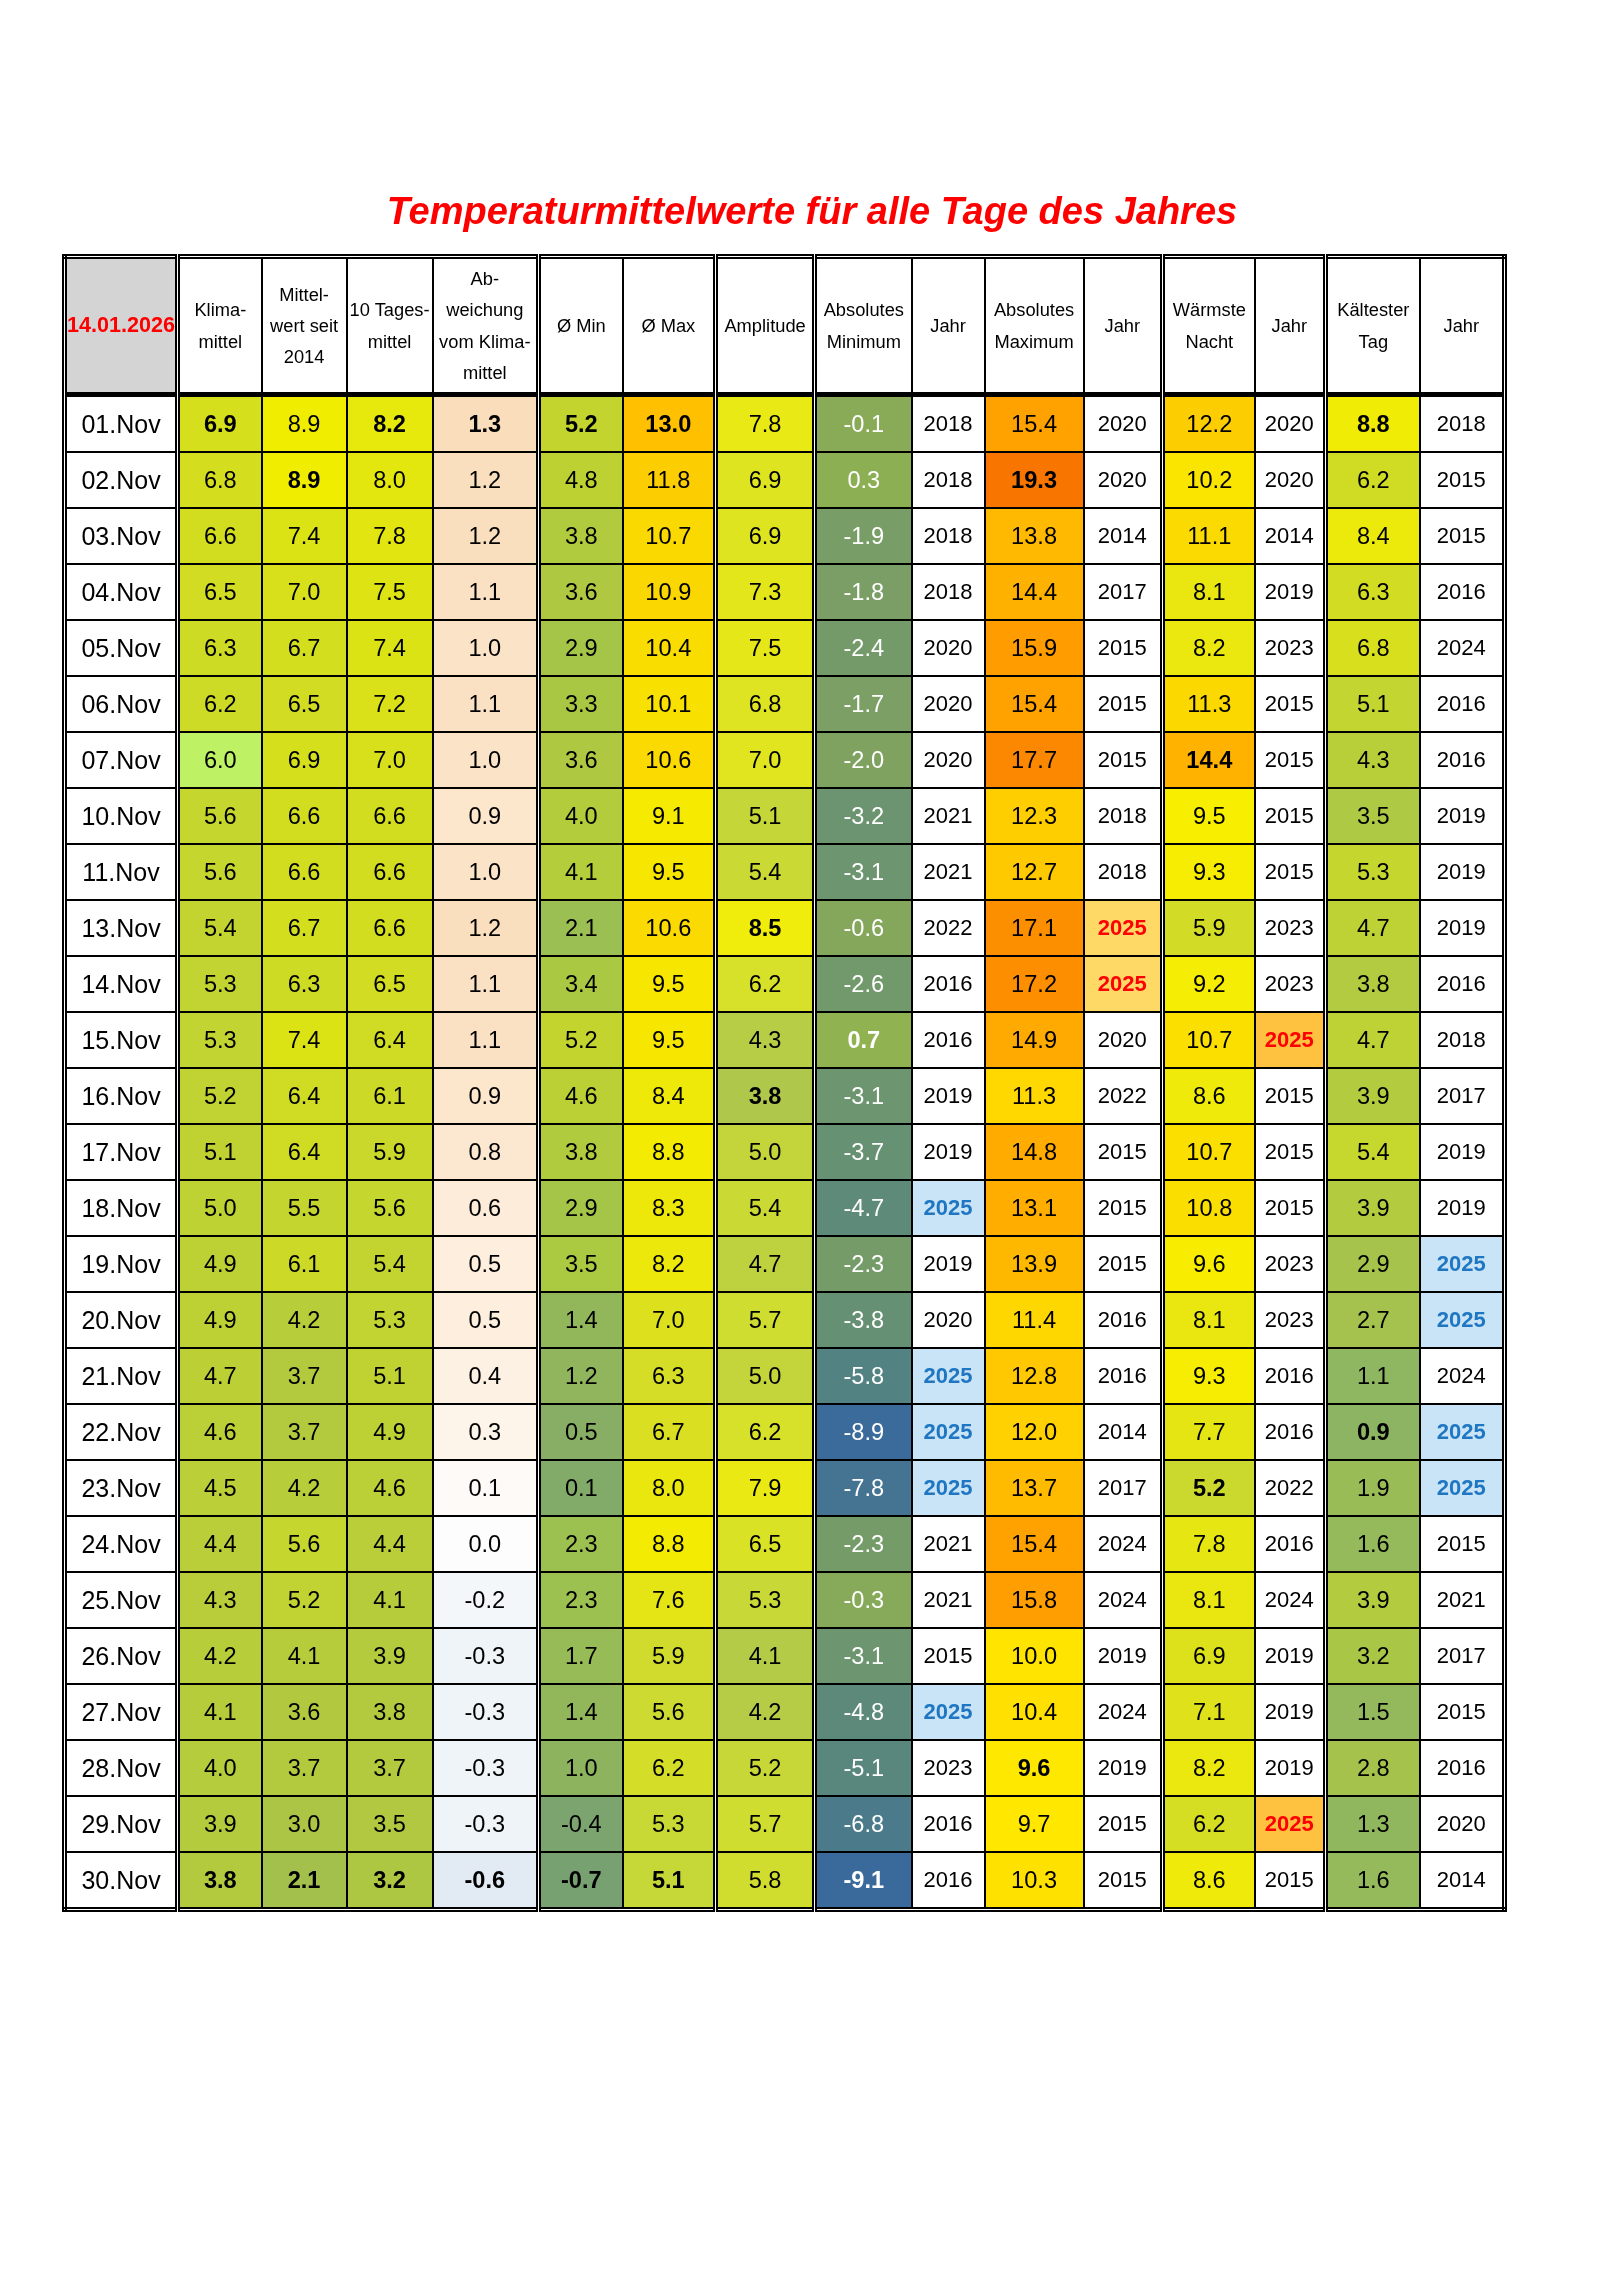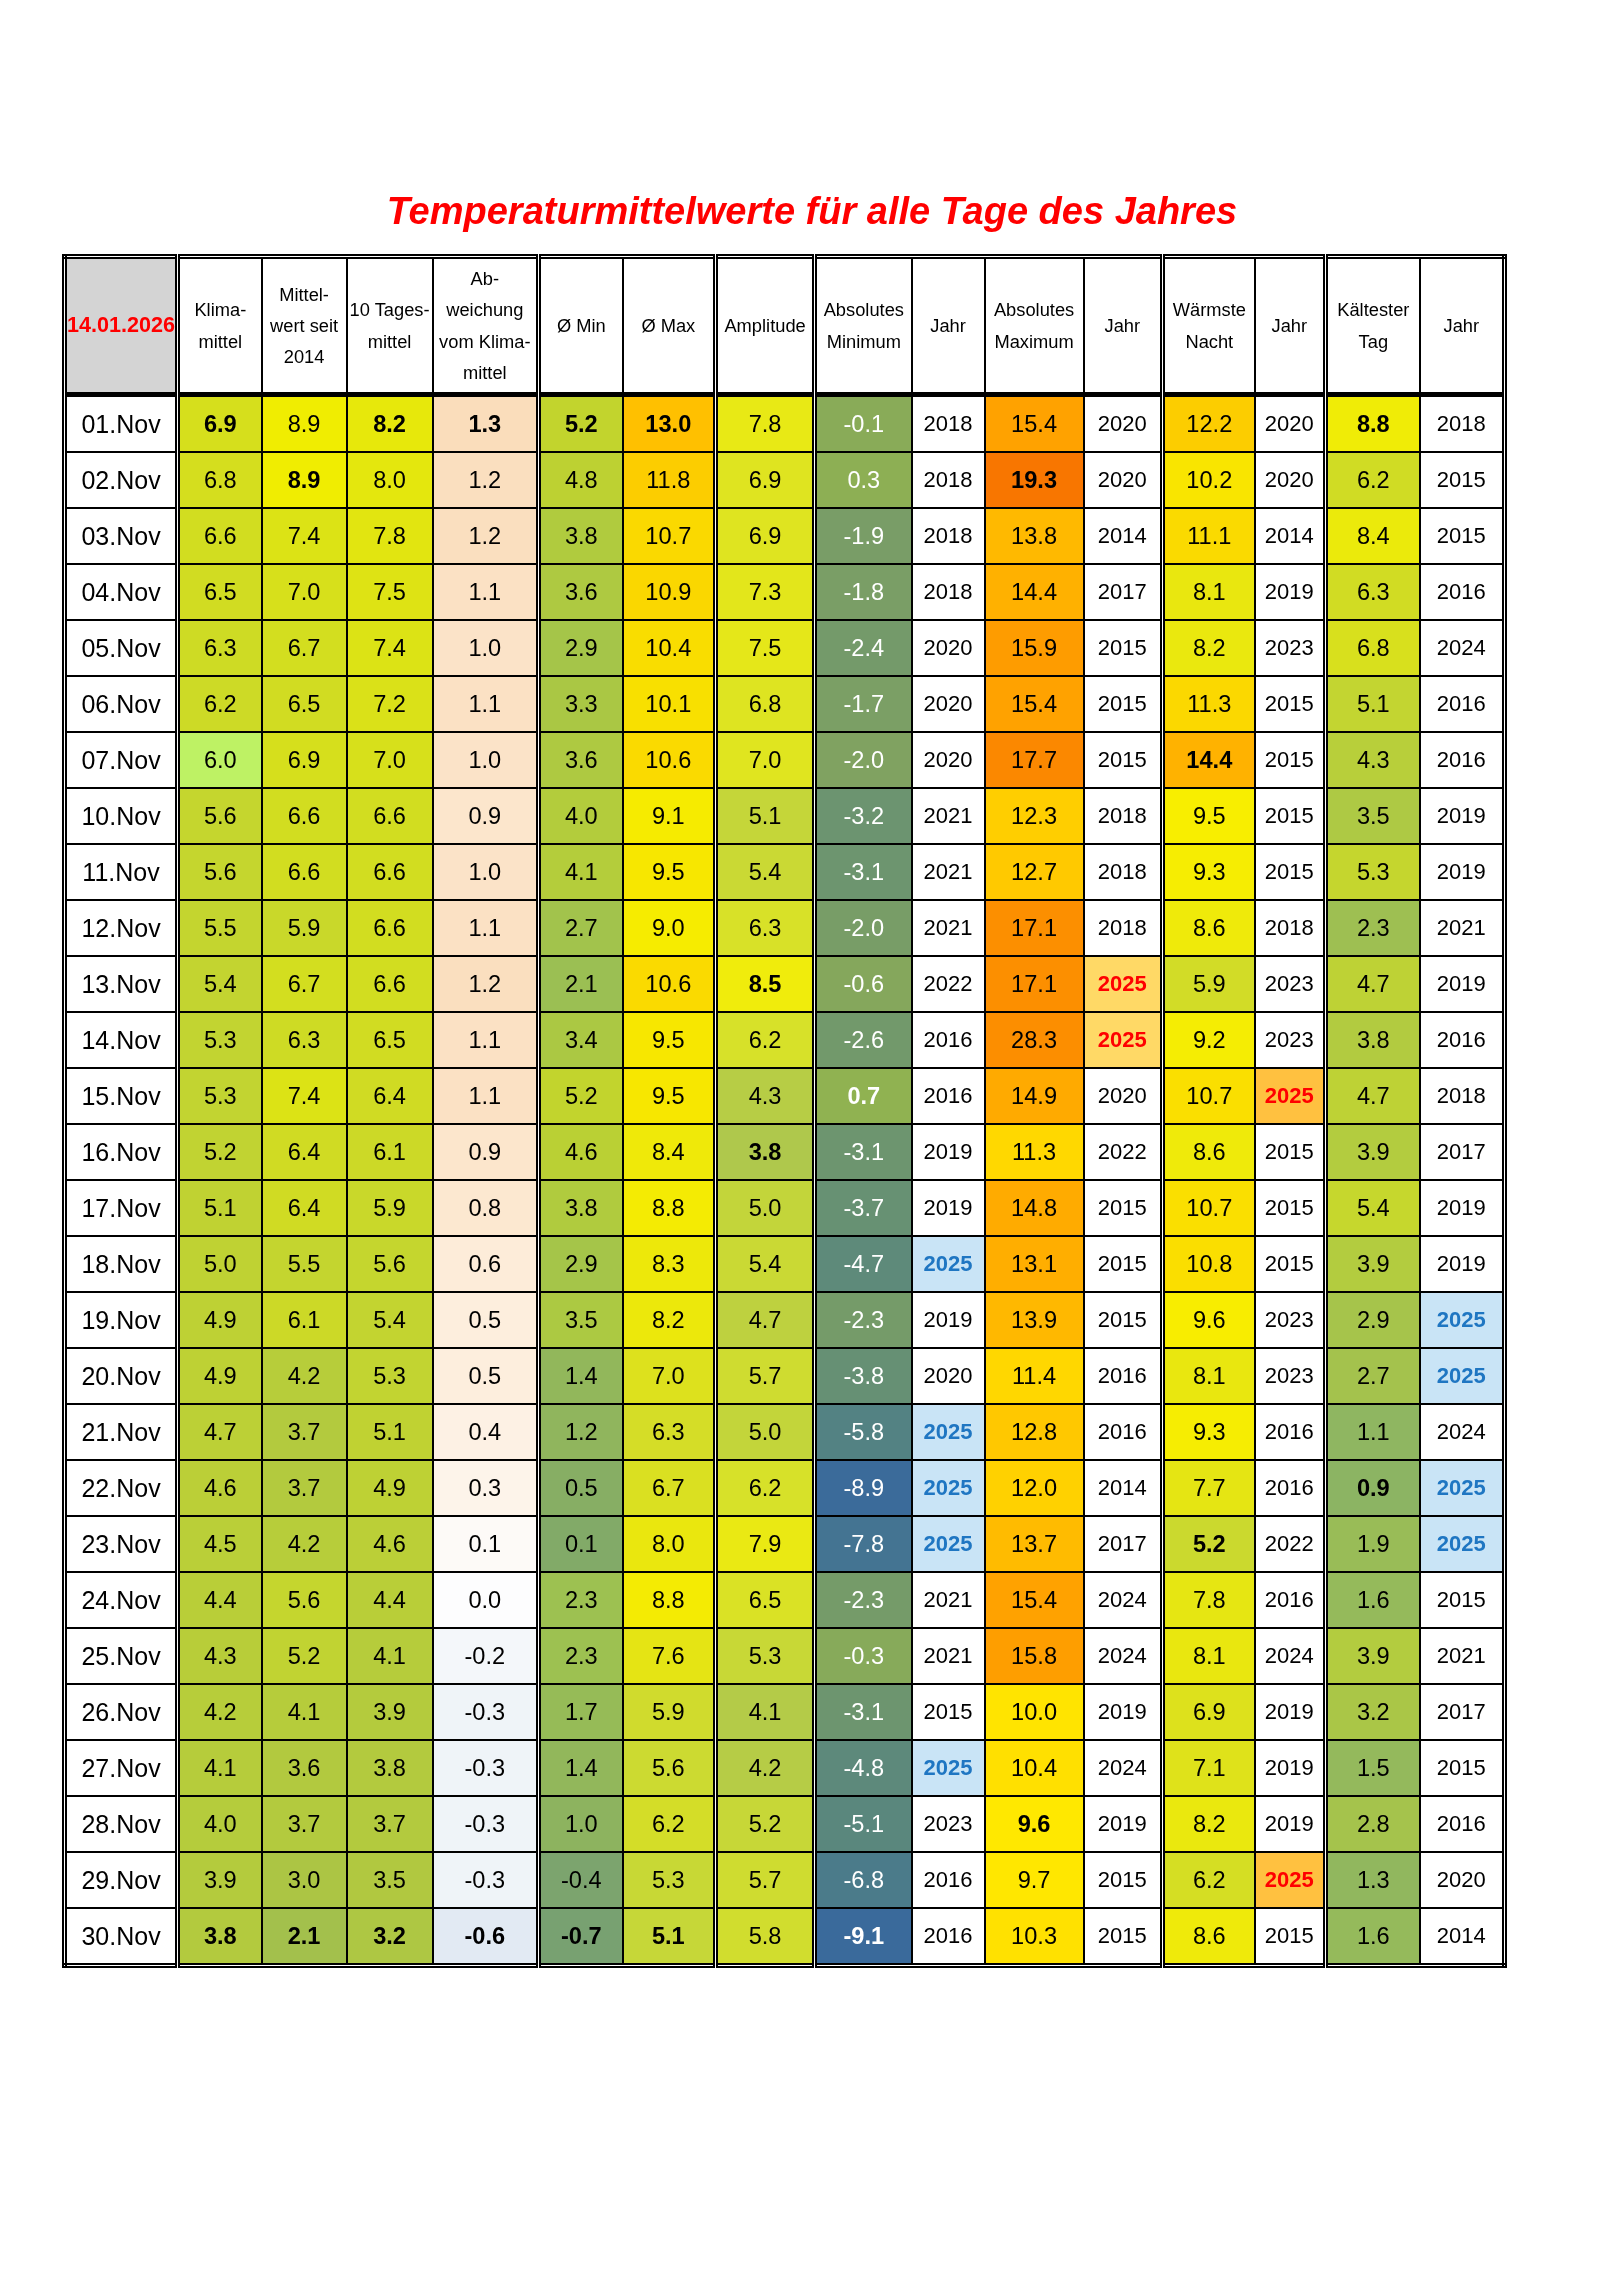--- a/index.html
+++ b/index.html
@@ -243,38 +243,20 @@
         <td class="gs" style="background: rgb(109, 149, 111); color: rgb(255, 255, 255);">-3.1</td>
         <td class="year">2021</td>
         <td style="background: rgb(255, 201, 0);">12.7</td>
         <td class="year">2018</td>
         <td class="gs" style="background: rgb(246, 237, 2);">9.3</td>
         <td class="year">2015</td>
         <td class="gs" style="background: rgb(197, 214, 46);">5.3</td>
         <td class="year">2019</td>
       </tr>
       <tr>
-        <td class="date">12.Nov</td>
-        <td class="gs" style="background: rgb(196, 213, 47);">5.5</td>
-        <td style="background: rgb(201, 216, 42);">5.9</td>
-        <td style="background: rgb(210, 221, 32);">6.6</td>
-        <td style="background: rgb(251, 225, 196);">1.1</td>
-        <td class="gs" style="background: rgb(162, 195, 76);">2.7</td>
-        <td style="background: rgb(246, 236, 0);">9.0</td>
-        <td class="gs" style="background: rgb(216, 225, 40);">6.3</td>
-        <td class="gs" style="background: rgb(120, 157, 103); color: rgb(255, 255, 255);">-2.0</td>
-        <td class="year">2021</td>
-        <td style="background: rgb(252, 143, 0);">17.1</td>
-        <td class="year">2018</td>
-        <td class="gs" style="background: rgb(239, 234, 10);">8.6</td>
-        <td class="year">2018</td>
-        <td class="gs" style="background: rgb(158, 191, 82);">2.3</td>
-        <td class="year">2021</td>
-      </tr>
-      <tr>
         <td class="date">13.Nov</td>
         <td class="gs" style="background: rgb(195, 212, 48);">5.4</td>
         <td style="background: rgb(211, 222, 31);">6.7</td>
         <td style="background: rgb(210, 221, 32);">6.6</td>
         <td style="background: rgb(250, 223, 191);">1.2</td>
         <td class="gs" style="background: rgb(155, 191, 83);">2.1</td>
         <td style="background: rgb(250, 218, 0);">10.6</td>
         <td class="gs" style="background: rgb(240, 236, 12); font-weight: bold; text-align: center;">8.5</td>
         <td class="gs" style="background: rgb(133, 167, 92); color: rgb(255, 255, 255);">-0.6</td>
         <td class="year">2022</td>
@@ -289,21 +271,21 @@
         <td class="date">14.Nov</td>
         <td class="gs" style="background: rgb(194, 212, 49);">5.3</td>
         <td style="background: rgb(206, 219, 36);">6.3</td>
         <td style="background: rgb(209, 220, 34);">6.5</td>
         <td style="background: rgb(251, 225, 196);">1.1</td>
         <td class="gs" style="background: rgb(171, 200, 67);">3.4</td>
         <td style="background: rgb(247, 231, 0);">9.5</td>
         <td class="gs" style="background: rgb(215, 225, 41);">6.2</td>
         <td class="gs" style="background: rgb(114, 153, 107); color: rgb(255, 255, 255);">-2.6</td>
         <td class="year">2016</td>
-        <td style="background: rgb(252, 142, 0);">28.3</td>
+        <td style="background: rgb(252, 142, 0);">17.2</td>
         <td class="year" style="background: rgb(255, 217, 102); color: rgb(255, 0, 0); font-weight: bold;">2025</td>
         <td class="gs" style="background: rgb(245, 237, 3);">9.2</td>
         <td class="year">2023</td>
         <td class="gs" style="background: rgb(178, 203, 64);">3.8</td>
         <td class="year">2016</td>
       </tr>
       <tr>
         <td class="date">15.Nov</td>
         <td class="gs" style="background: rgb(194, 212, 49);">5.3</td>
         <td style="background: rgb(220, 227, 21);">7.4</td>

